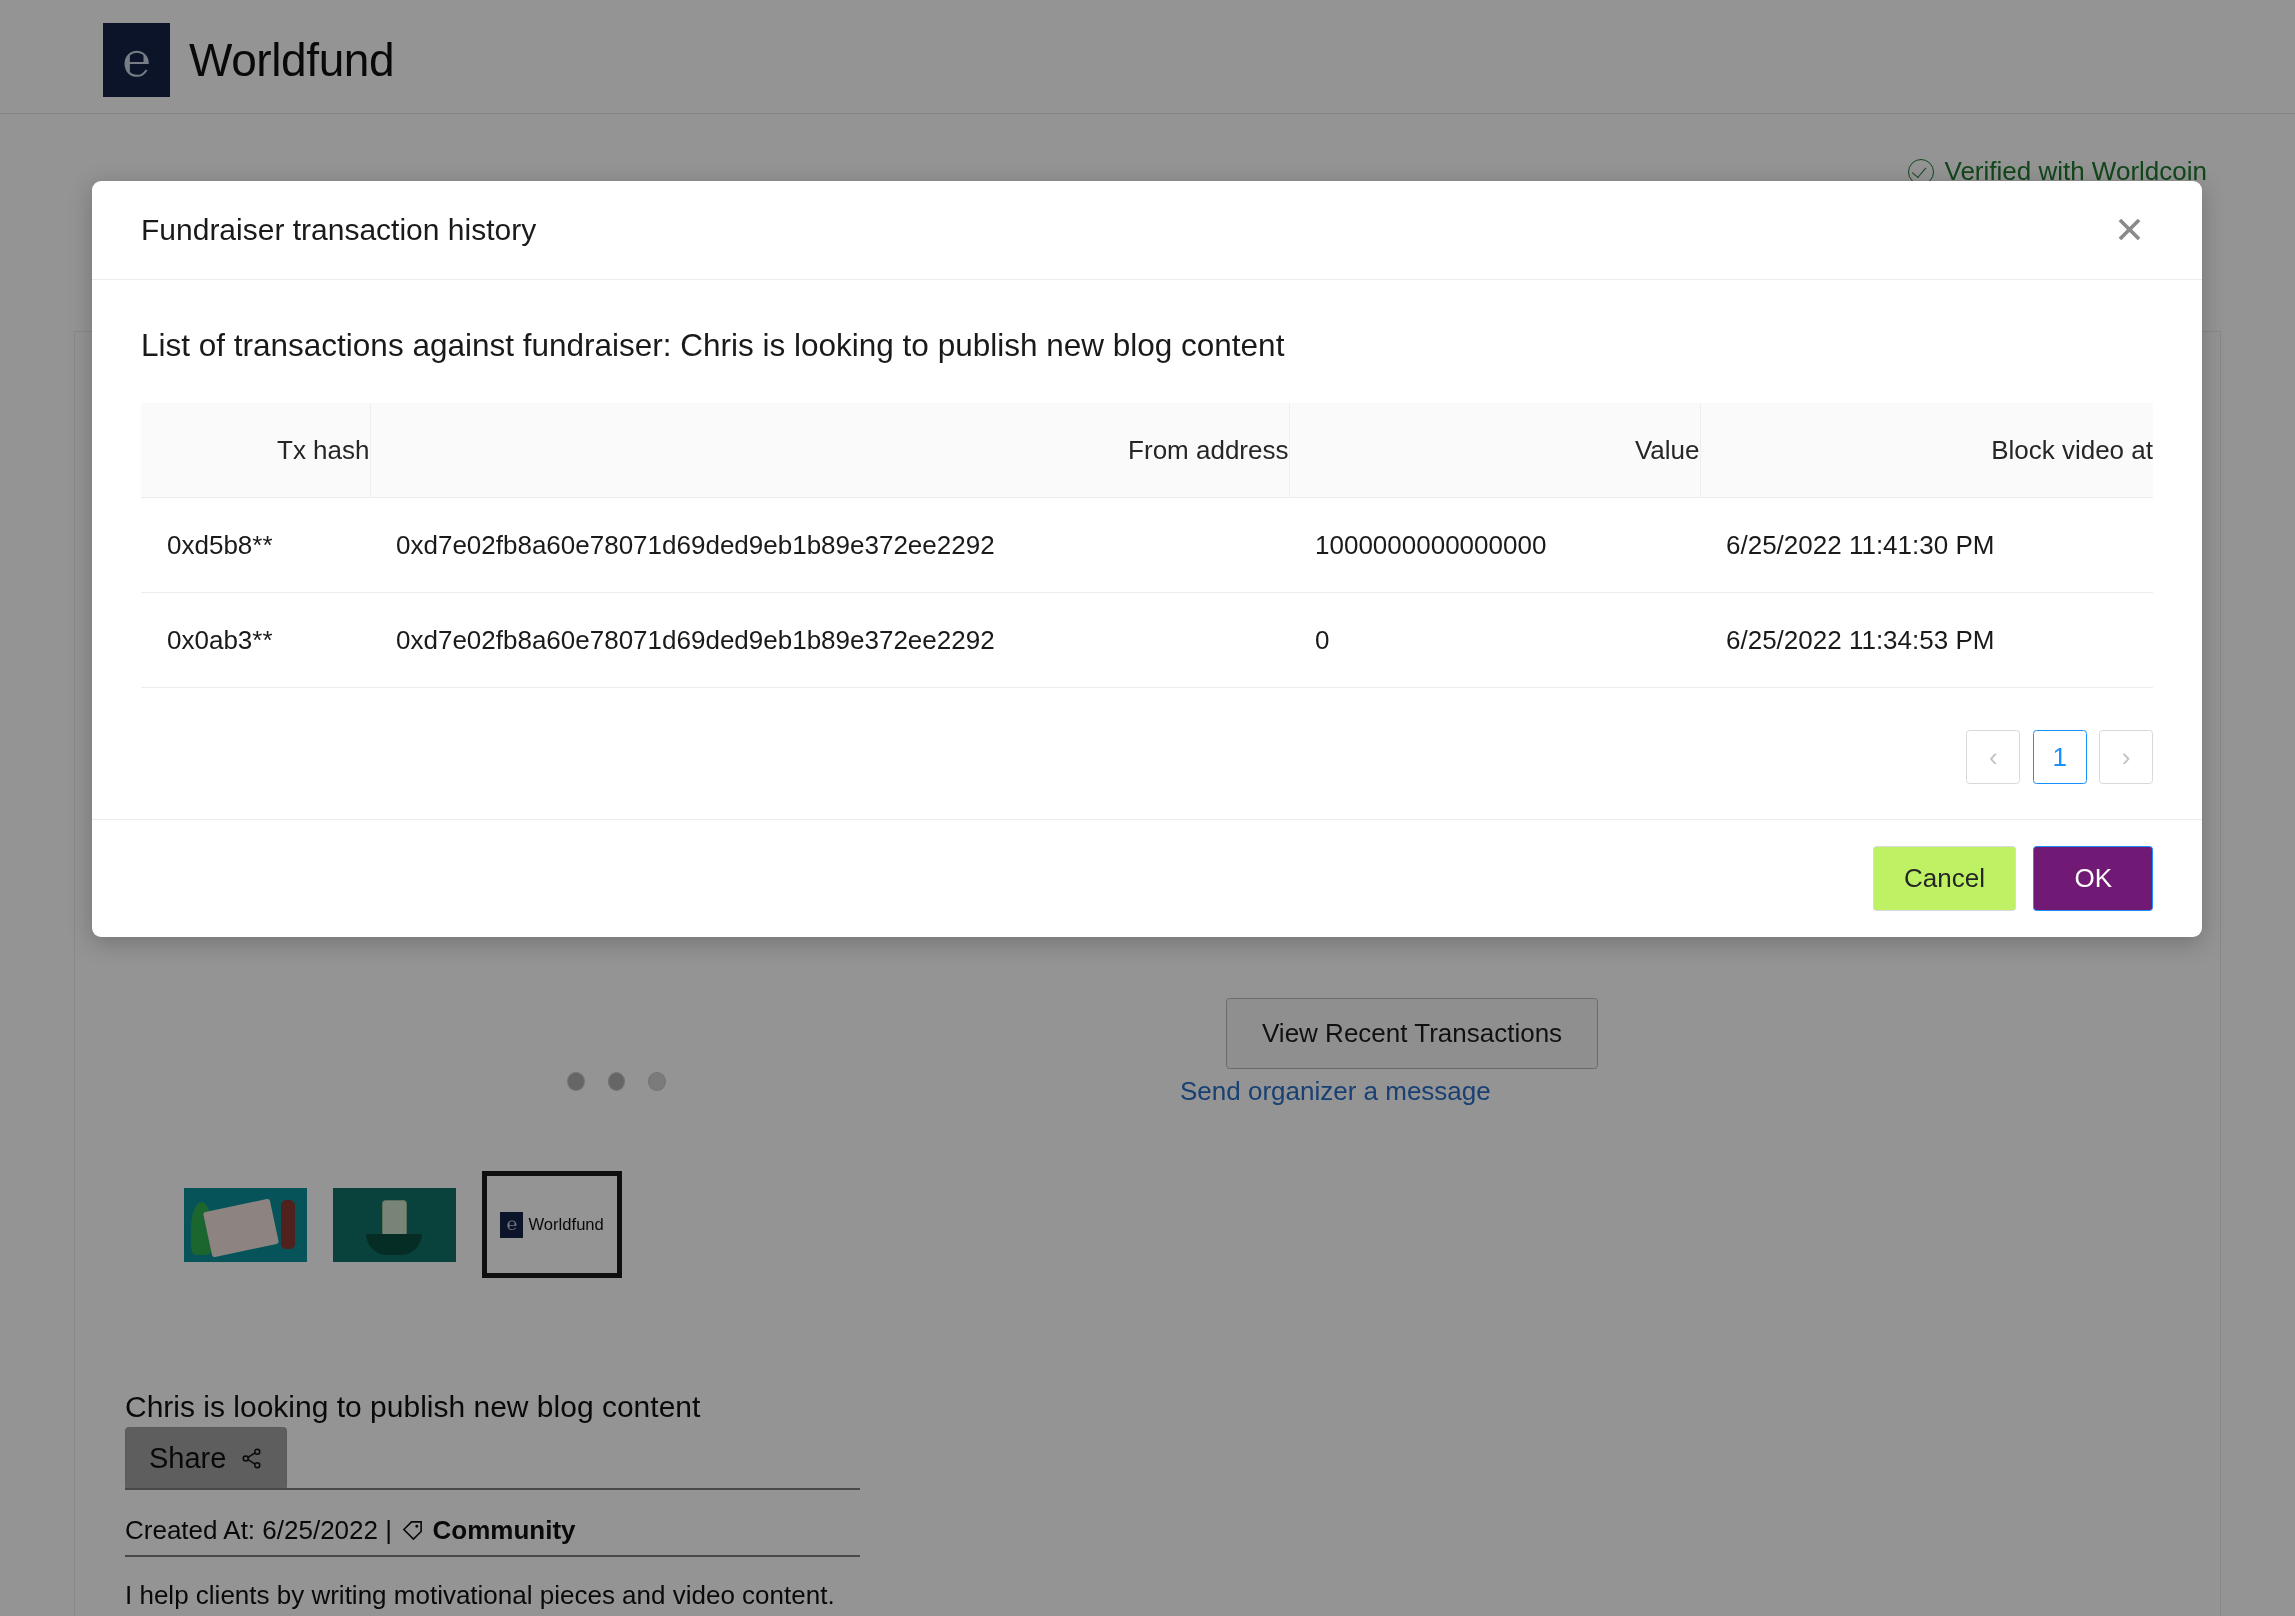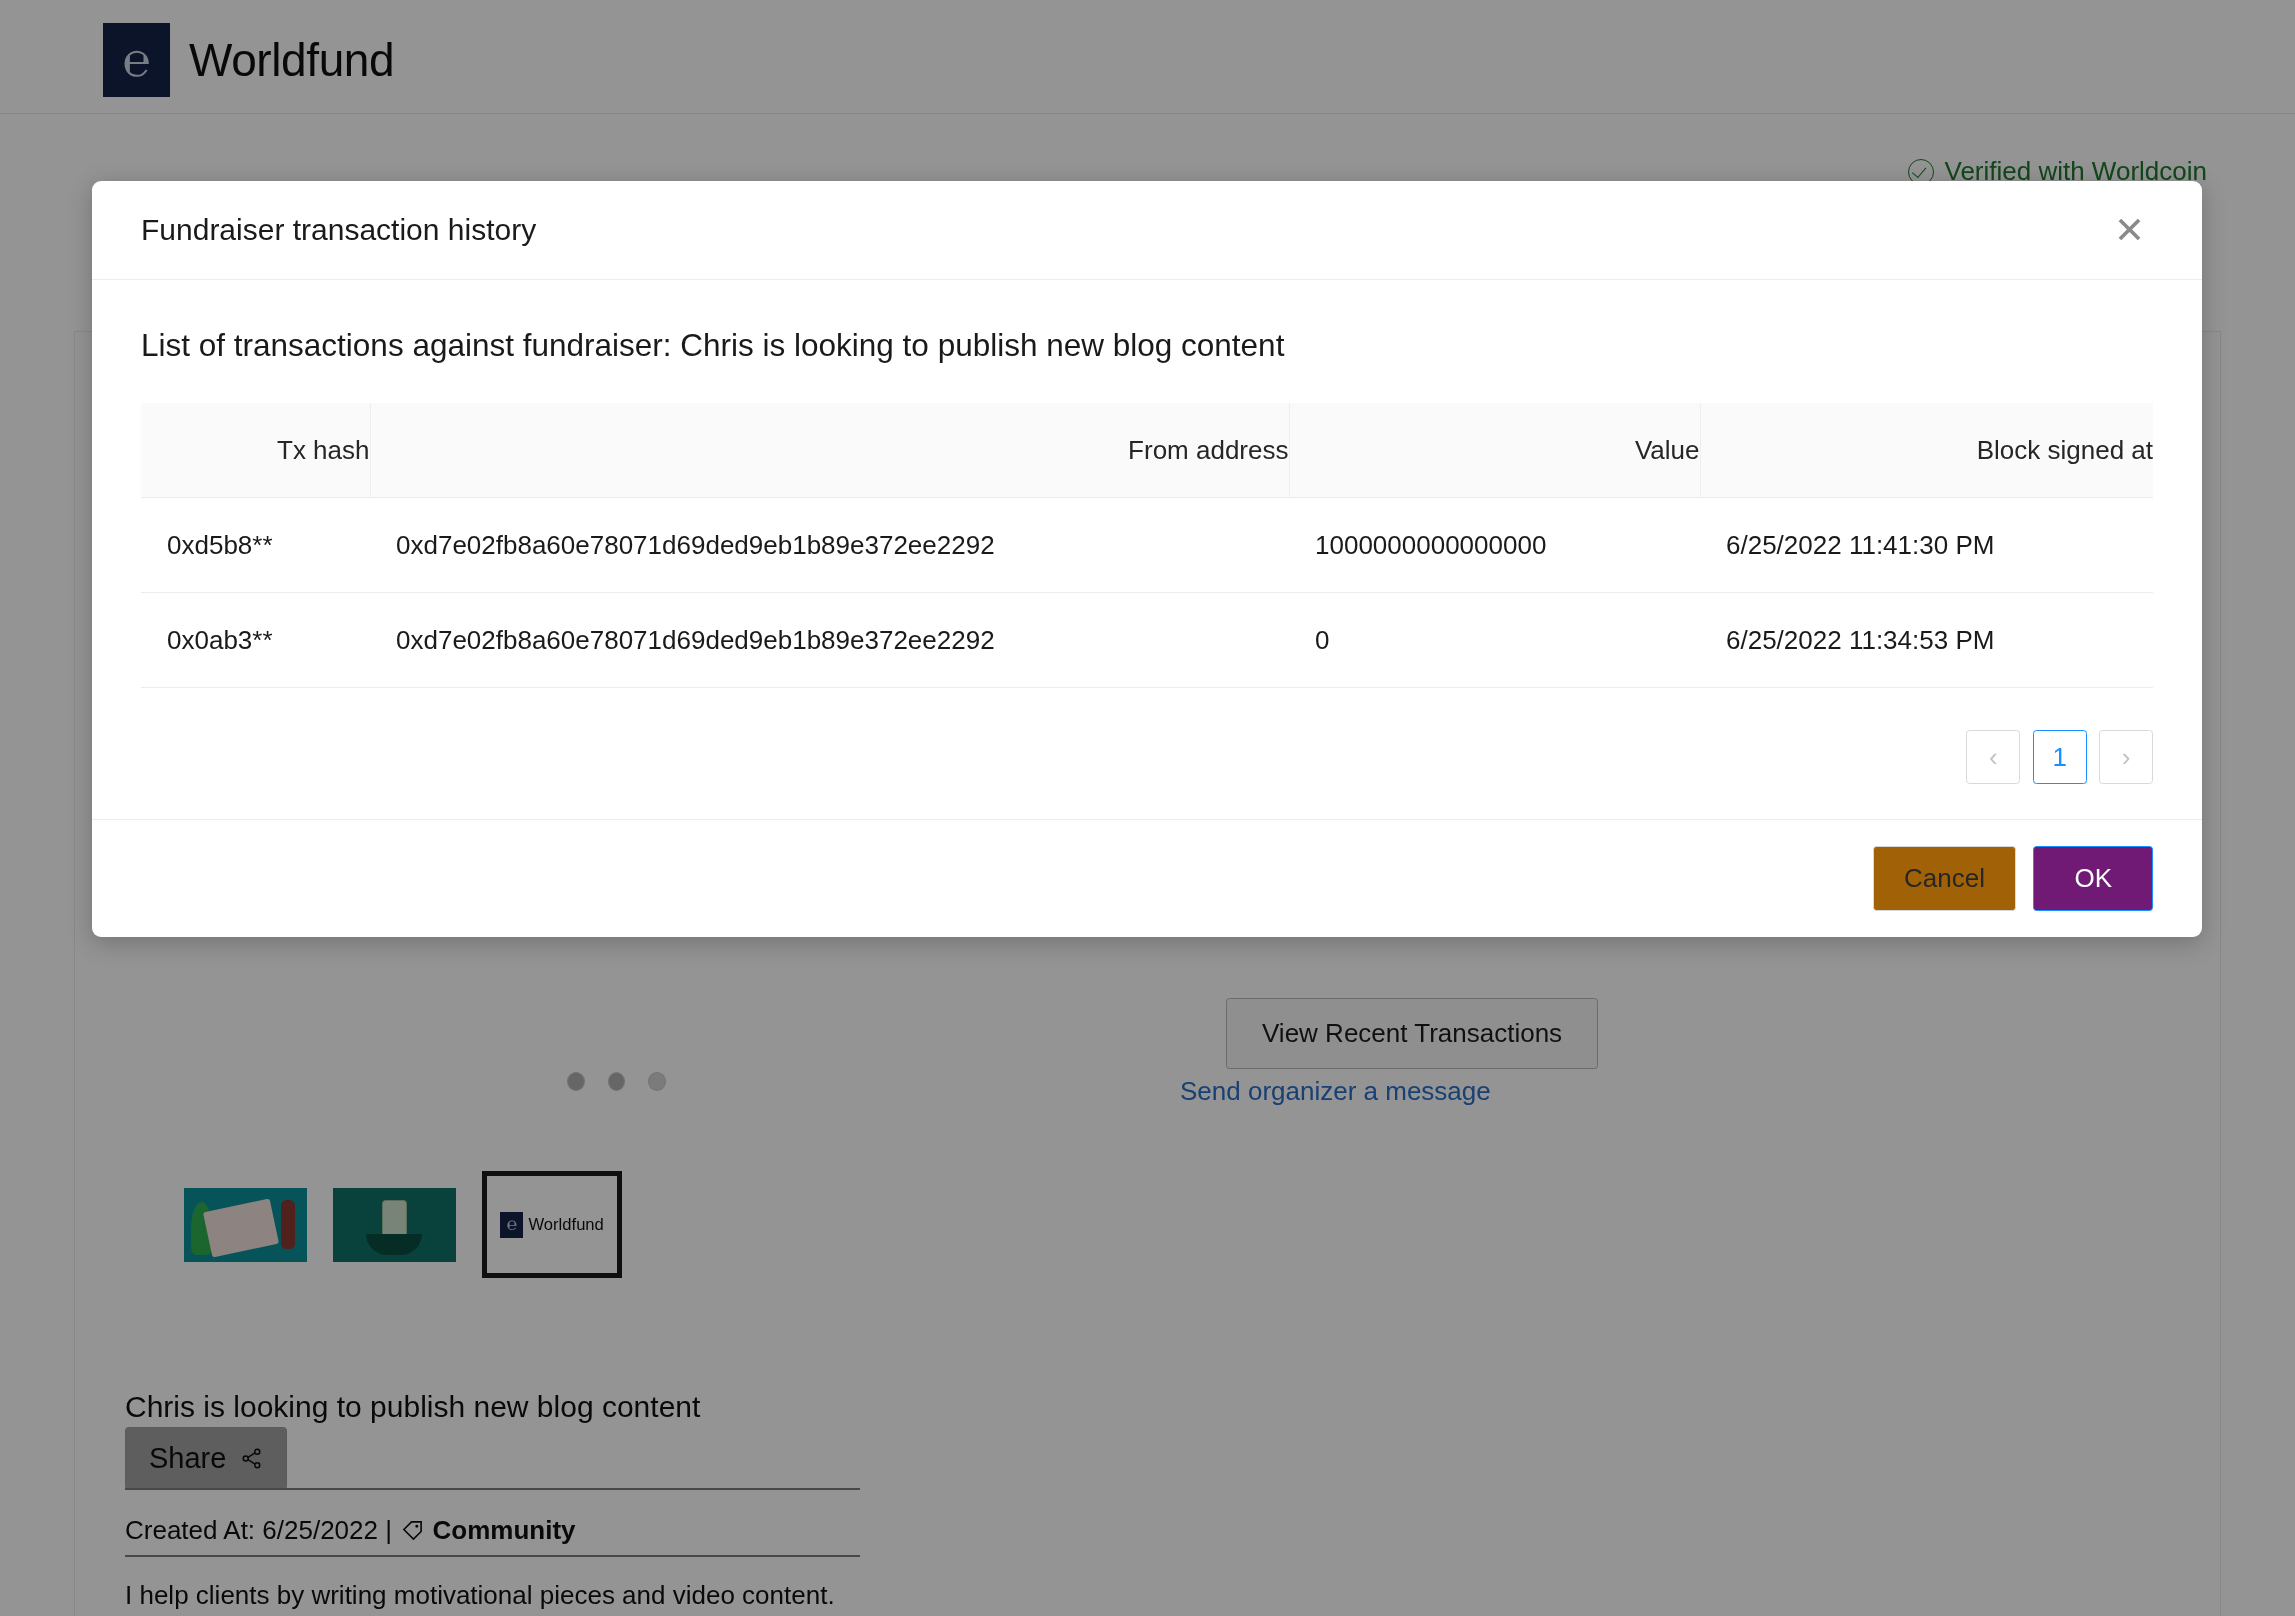--- a/index.html
+++ b/index.html
@@ -164,21 +164,21 @@
   .pg.active { border-color: #1890ff; color: #1890ff; }
 
   .modal-foot {
     border-top: 0.9px solid #ececec; padding: 26px 49px;
     display: flex; justify-content: flex-end; gap: 17.5px;
   }
   .btn {
     font-size: 26px; padding: 15.8px 30px; border-radius: 3.5px; cursor: pointer;
     font-family: "Liberation Sans", sans-serif;
   }
-  .btn-cancel { background: #a16207; border: 0.9px solid #d9d9d9; color: #262626; margin-left: 29px; }
+  .btn-cancel { background: #bef264; border: 0.9px solid #d9d9d9; color: #262626; margin-left: 29px; }
   .btn-ok { background: #701a75; border: 0.9px solid #1890ff; color: #fff; padding: 15.8px 40px; }
 </style>
 </head>
 <body>
 
 <div id="page">
 
   <div class="bg-layer">
 
     <div class="topbar">
@@ -260,21 +260,21 @@
           <col class="c-hash">
             <col class="c-from">
             <col class="c-val">
             <col class="c-blk">
         </colgroup>
         <thead>
           <tr>
             <th>Tx hash</th>
             <th>From address</th>
             <th>Value</th>
-            <th>Block signed at</th>
+            <th>Block video at</th>
           </tr>
         </thead>
         <tbody>
           <tr>
             <td>0xd5b8**</td>
             <td>0xd7e02fb8a60e78071d69ded9eb1b89e372ee2292</td>
             <td>1000000000000000</td>
             <td>6/25/2022 11:41:30 PM</td>
           </tr>
           <tr>

